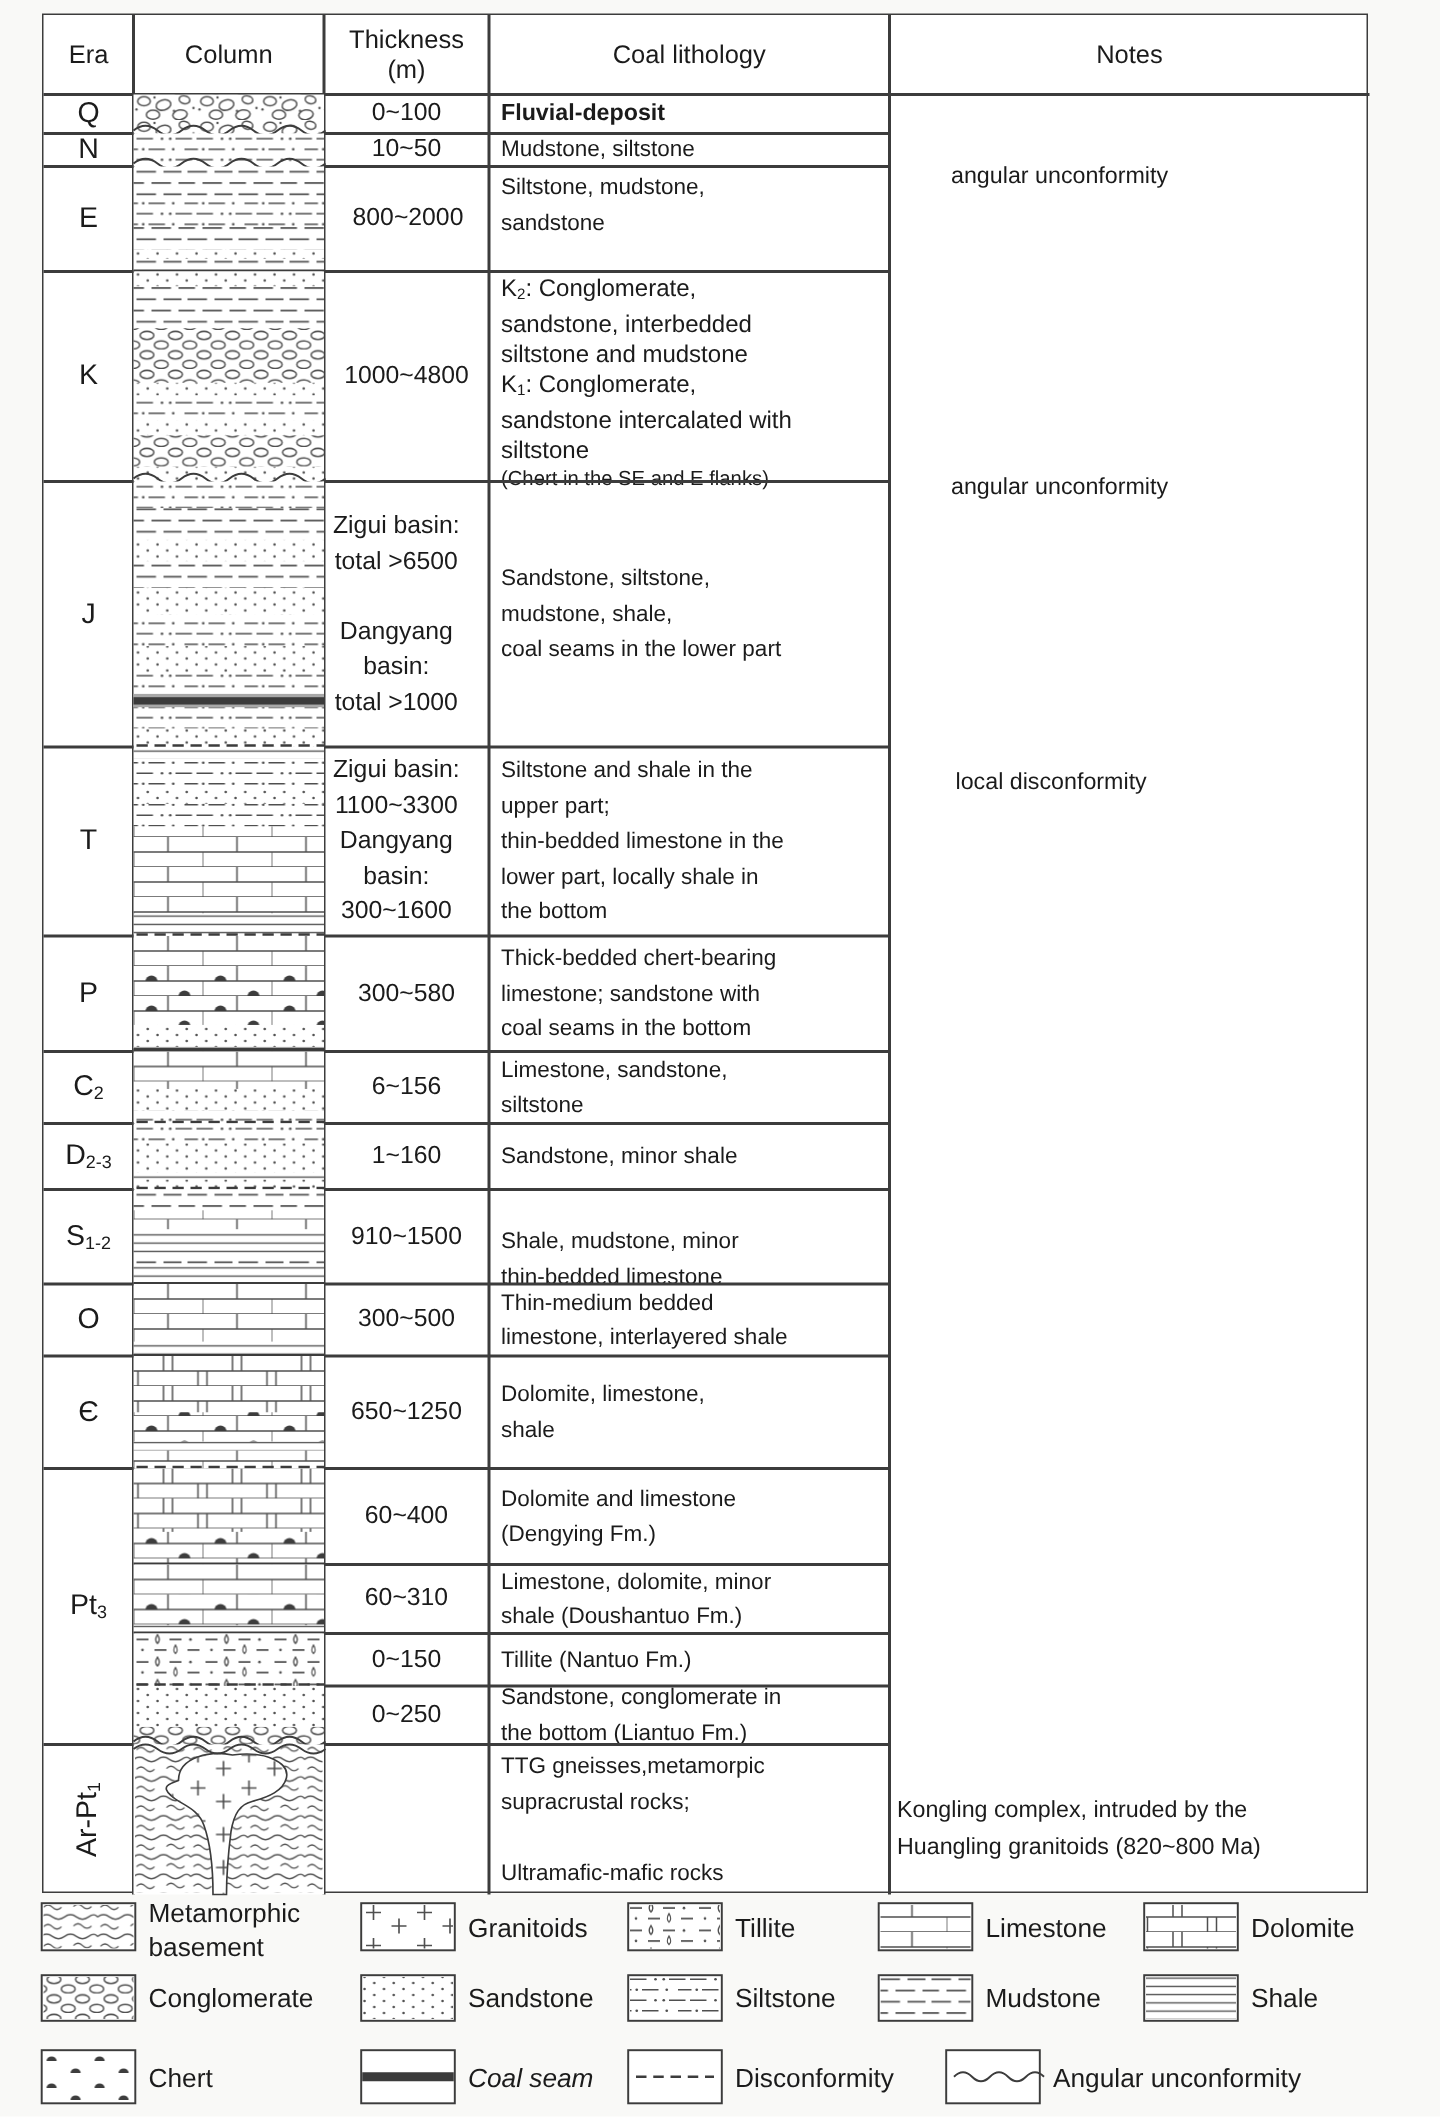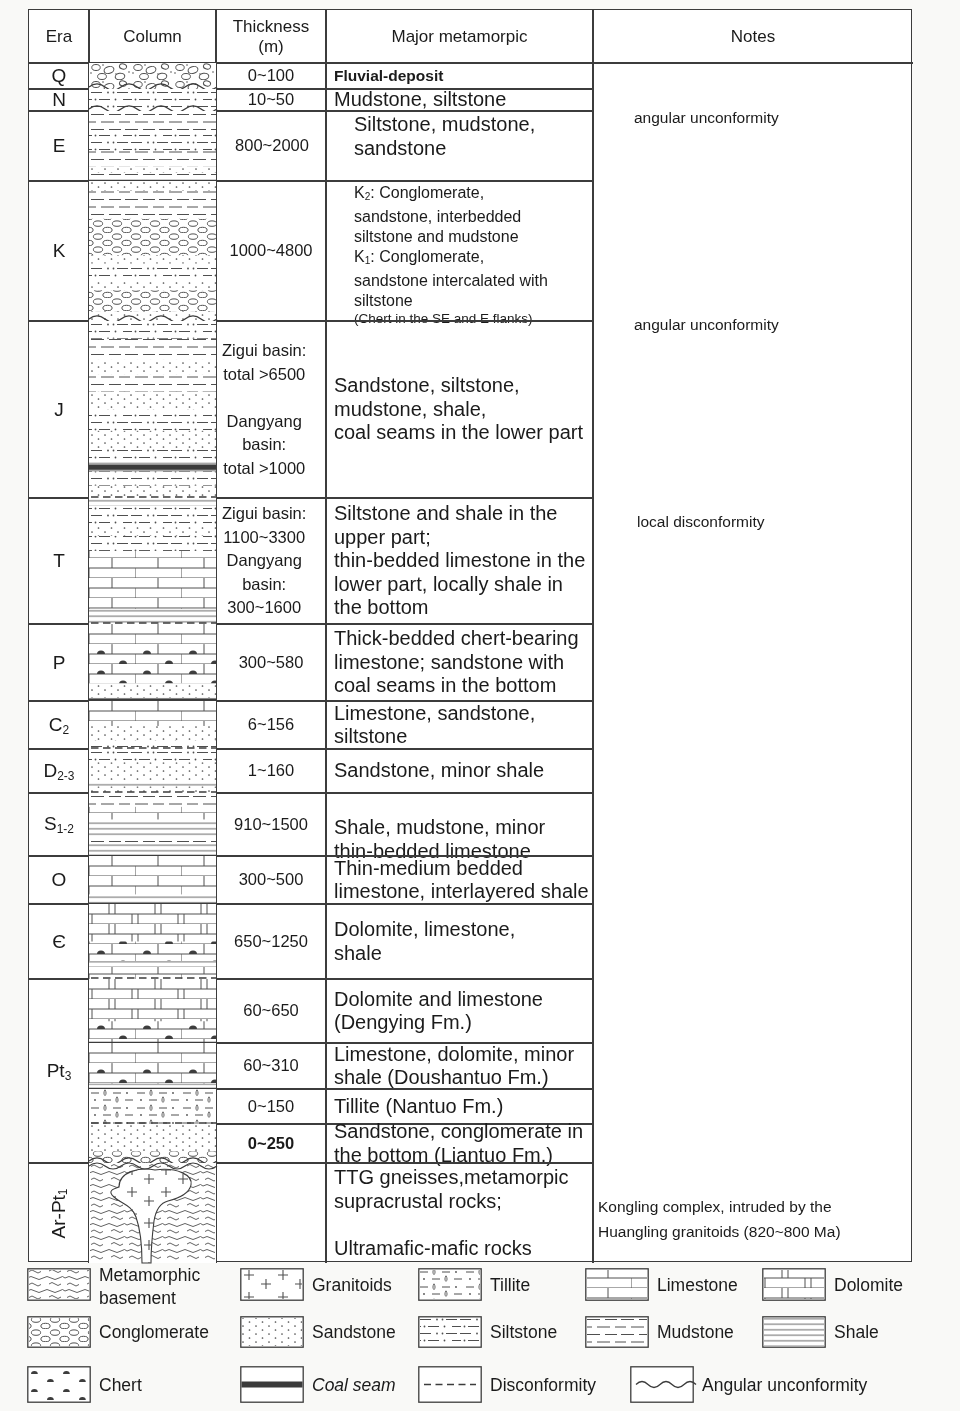--- a/index.html
+++ b/index.html
@@ -6,22 +6,22 @@
   body{width:960px;height:1411px;background:#f9f9f7;font-family:"Liberation Sans","DejaVu Sans",sans-serif;color:#1b1b1b;}
   #canvas{position:relative;width:960px;height:1411px;overflow:hidden;}
   #strat-table{position:absolute;box-sizing:border-box;border:1.6px solid #3c3c3c;background:#fff;}
   .vline,.hline{position:absolute;background:#3c3c3c;}
   .cell{position:absolute;box-sizing:border-box;white-space:pre-line;}
   .hdr{display:flex;align-items:center;justify-content:center;text-align:center;font-size:17px;line-height:20px;}
   .era-cell{display:flex;align-items:center;justify-content:center;font-size:19px;}
   .rot{transform:rotate(-90deg);white-space:nowrap;}
   .th-cell{display:flex;align-items:center;justify-content:center;text-align:center;font-size:16.5px;line-height:23.5px;}
   .th-left{justify-content:flex-start;text-align:center;padding-left:6px;}
-  .li-cell{display:flex;align-items:center;font-size:20px;line-height:23.5px;padding-left:8px;padding-right:3px;}
-  .li-top{align-items:flex-start;padding-top:2px;margin-left:20px;}
+  .li-cell{display:flex;align-items:center;font-size:15px;line-height:23.5px;padding-left:8px;padding-right:3px;}
+  .li-top{align-items:flex-start;padding-top:2px;}
   .li-compact{line-height:19.8px;font-size:16px;}
   .li-bold{font-weight:bold;font-size:15.5px;}
   .lith-note{font-size:13.5px;line-height:16px;}
   sub{font-size:0.63em;vertical-align:-0.24em;}
   .note-text{position:absolute;font-size:15.5px;line-height:25px;white-space:pre-line;}
   .legend-label{position:absolute;font-size:17.5px;line-height:23px;white-space:pre-line;}
   .col-cell{position:absolute;}
 </style>
 </head>
 <body>
@@ -98,21 +98,21 @@
   <div id="strat-table" style="left: 28px; top: 9px; width: 884px; height: 1253px;">
       <div class="vline" style="left: 59.4px; top: 0px; width: 1.3px; height: 1253px;"></div>
       <div class="vline" style="left: 186.4px; top: 0px; width: 1.3px; height: 1253px;"></div>
       <div class="vline" style="left: 296.4px; top: 0px; width: 1.3px; height: 1253px;"></div>
       <div class="vline" style="left: 563.4px; top: 0px; width: 1.3px; height: 1253px;"></div>
       <div class="hline" style="left: 0px; top: 52.4px; width: 884px; height: 1.3px;"></div>
       <div class="cell hdr" style="left: 0px; top: 0px; width: 60px; height: 53px;">Era</div>
       <div class="cell hdr" style="left: 60px; top: 0px; width: 127px; height: 53px;">Column</div>
       <div class="cell hdr" style="left: 187px; top: 0px; width: 110px; height: 53px;">Thickness
 (m)</div>
-      <div class="cell hdr" style="left: 297px; top: 0px; width: 267px; height: 53px;">Major metamorpic</div>
+      <div class="cell hdr" style="left: 297px; top: 0px; width: 267px; height: 53px;">Coal lithology</div>
       <div class="cell hdr" style="left: 564px; top: 0px; width: 320px; height: 53px;">Notes</div>
       <div class="cell th-cell" style="left: 187px; top: 53px; width: 110px; height: 26px;">0~100</div>
       <div class="cell li-cell li-bold" style="left: 297px; top: 53px; width: 267px; height: 26px;">Fluvial-deposit</div>
       <div class="col-cell" style="left: 60px; top: 53px; width: 127px; height: 26px;">
         <svg width="127" height="26" style="overflow:visible;display:block">
           <rect x="0" y="0" width="127" height="26" fill="#fff"></rect>
           <rect x="0" y="0" width="127" height="26" fill="url(#p-fluvial)"></rect>
           <path d="M0,24 q8,-6.4 16,0 q8,6.4 16,0 q8,-6.4 16,0 q8,6.4 16,0 q8,-6.4 16,0 q8,6.4 16,0 q8,-6.4 16,0 q8,6.4 16,0" stroke="#3c3c3c" stroke-width="1.3" fill="none"></path>
         </svg>
       </div>
@@ -291,21 +291,21 @@
         <svg width="127" height="75" style="overflow:visible;display:block">
           <rect x="0" y="0" width="127" height="75" fill="#fff"></rect>
           <rect x="0" y="0" width="127" height="37.5" fill="url(#p-dolomite)"></rect>
           <rect x="0" y="37.5" width="127" height="19.5" fill="url(#p-chertlime)"></rect>
           <rect x="0" y="57" width="127" height="6" fill="url(#p-shale)"></rect>
           <rect x="0" y="63" width="127" height="12" fill="url(#p-limestone)"></rect>
           <path d="M2,74 H127" stroke="#3c3c3c" stroke-width="1.6" stroke-dasharray="7.5,4.5" fill="none"></path>
         </svg>
       </div>
       <div class="hline" style="left: 187px; top: 968.4px; width: 377px; height: 1.3px;"></div>
-      <div class="cell th-cell" style="left: 187px; top: 969px; width: 110px; height: 64px;">60~650</div>
+      <div class="cell th-cell" style="left: 187px; top: 969px; width: 110px; height: 64px;">60~400</div>
       <div class="cell li-cell" style="left: 297px; top: 969px; width: 267px; height: 64px;">Dolomite and limestone
 (Dengying Fm.)</div>
       <div class="col-cell" style="left: 60px; top: 969px; width: 127px; height: 64px;">
         <svg width="127" height="64" style="overflow:visible;display:block">
           <rect x="0" y="0" width="127" height="64" fill="#fff"></rect>
           <rect x="0" y="0" width="127" height="42.24" fill="url(#p-dolomite)"></rect>
           <rect x="0" y="42.24" width="127" height="21.76" fill="url(#p-chertlime)"></rect>
           <path d="M0,63.3 H127" stroke="#3c3c3c" stroke-width="1.3" fill="none"></path>
         </svg>
       </div>
@@ -326,21 +326,21 @@
       <div class="cell th-cell" style="left: 187px; top: 1079px; width: 110px; height: 35px;">0~150</div>
       <div class="cell li-cell" style="left: 297px; top: 1079px; width: 267px; height: 35px;">Tillite (Nantuo Fm.)</div>
       <div class="col-cell" style="left: 60px; top: 1079px; width: 127px; height: 35px;">
         <svg width="127" height="35" style="overflow:visible;display:block">
           <rect x="0" y="0" width="127" height="35" fill="#fff"></rect>
           <rect x="0" y="0" width="127" height="35" fill="url(#p-tillite)"></rect>
           <path d="M2,34 H127" stroke="#3c3c3c" stroke-width="1.6" stroke-dasharray="7.5,4.5" fill="none"></path>
         </svg>
       </div>
       <div class="hline" style="left: 187px; top: 1113.4px; width: 377px; height: 1.3px;"></div>
-      <div class="cell th-cell" style="left: 187px; top: 1114px; width: 110px; height: 39px; font-weight: bold;">0~250</div>
+      <div class="cell th-cell" style="left: 187px; top: 1114px; width: 110px; height: 39px;">0~250</div>
       <div class="cell li-cell" style="left: 297px; top: 1114px; width: 267px; height: 39px;">Sandstone, conglomerate in
 the bottom (Liantuo Fm.)</div>
       <div class="col-cell" style="left: 60px; top: 1114px; width: 127px; height: 39px;">
         <svg width="127" height="39" style="overflow:visible;display:block">
           <rect x="0" y="0" width="127" height="39" fill="#fff"></rect>
           <rect x="0" y="0" width="127" height="27.299999999999997" fill="url(#p-sandstone)"></rect>
           <rect x="0" y="27.299999999999997" width="127" height="11.7" fill="url(#p-conglomerate)"></rect>
           <path d="M0,37 q8,-6.4 16,0 q8,6.4 16,0 q8,-6.4 16,0 q8,6.4 16,0 q8,-6.4 16,0 q8,6.4 16,0 q8,-6.4 16,0 q8,6.4 16,0" stroke="#3c3c3c" stroke-width="1.3" fill="none"></path>
         </svg>
       </div>

